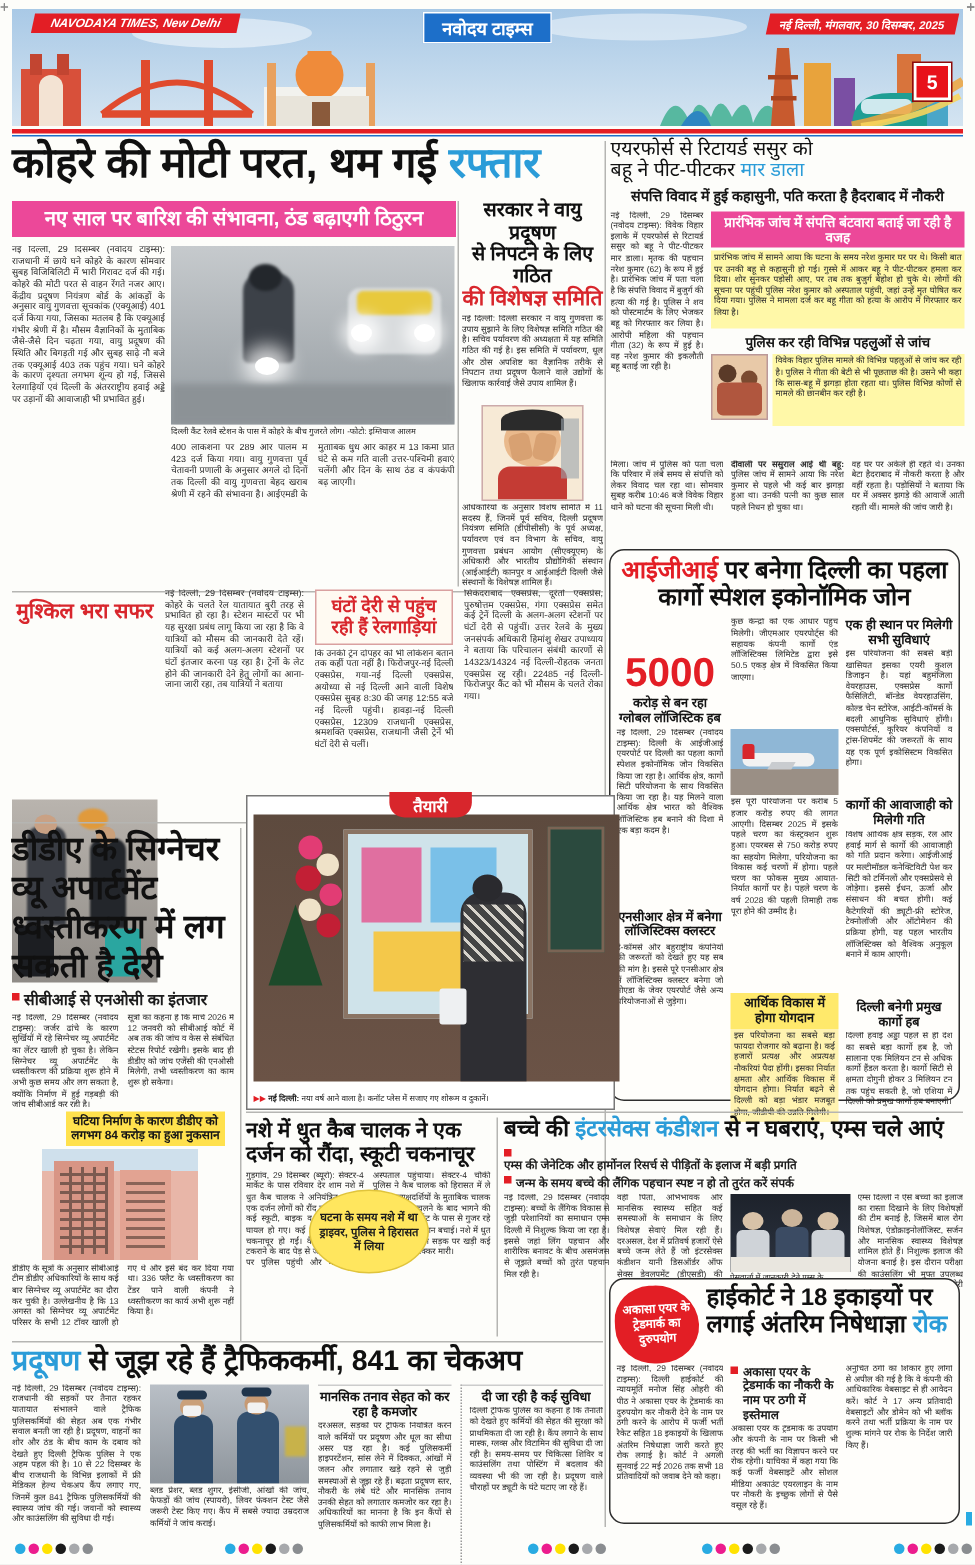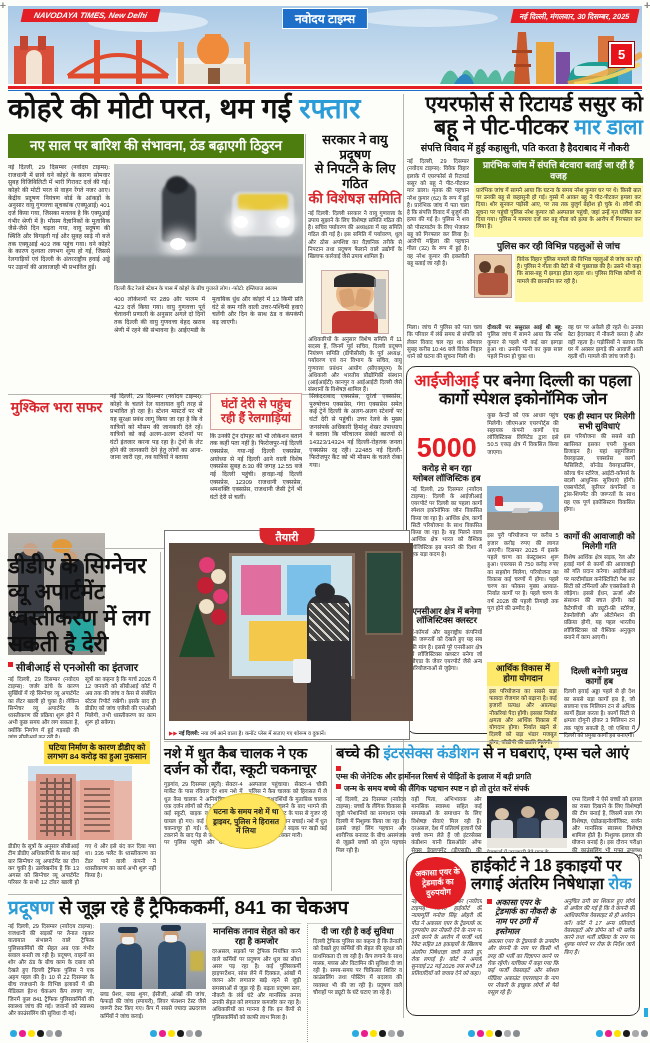--- a/index.html
+++ b/index.html
@@ -6,21 +6,21 @@
   #page{position:relative;width:650px;height:1043px;background:#fdfdfa;margin:0 auto;
         font-family:"Liberation Sans","DejaVu Sans",sans-serif;color:#1c1c1c;overflow:hidden;}
   .abs{position:absolute;}
   .body-txt{font-size:6px;line-height:1.28;text-align:justify;color:#2a2a2a;}
   .body-sm{font-size:5.6px;line-height:1.3;text-align:justify;color:#2a2a2a;}
   .pre{white-space:pre-line;}
   .blue{color:#2b9cd8;}
   .red{color:#e31e25;}
   .vline{border-left:1px solid #b5b5b2;width:0;}
   .hline{border-top:1px solid #b5b5b2;height:0;}
-  .redbar{background:#4d7c0f;color:#fff;font-weight:800;text-align:center;}
+  .redbar{background:#ec4899;color:#fff;font-weight:800;text-align:center;}
   .ybox{background:#ffe14d;font-weight:800;text-align:center;color:#161616;}
   .ypara{background:#fff8a8;}
   .sq{display:inline-block;width:5px;height:5px;background:#e31e25;margin-right:3px;flex:none;margin-top:1px;}
   .subhead-c{font-weight:800;text-align:center;color:#141414;}
   .photo{position:relative;overflow:hidden;}
   .cap{font-size:5.4px;line-height:1.25;color:#222;}
   .cap b{font-weight:800;}
   .flex{display:flex;}
   .col{flex:1;}
   .dot{display:inline-block;width:7px;height:7px;border-radius:50%;margin-right:2px;vertical-align:middle;}
@@ -127,21 +127,21 @@
       <div class="abs" style="left:12px;top:2px;width:42px;height:14px;background:#2b2b2b;border-radius:50% 50% 0 0;"></div>
       <div class="abs" style="left:18px;top:18px;width:14px;height:18px;background:#d8a172;border-radius:4px;transform:rotate(-12deg);"></div>
       <div class="abs" style="left:34px;top:18px;width:14px;height:18px;background:#d8a172;border-radius:4px;transform:rotate(12deg);"></div>
       <div class="abs" style="left:10px;top:40px;width:46px;height:22px;background:#c43b34;border-radius:8px 8px 0 0;"></div>
       <div class="abs" style="right:2px;top:8px;width:12px;height:40px;background:#9aa4ab;opacity:.6;"></div>
     </div>
     <div class="body-sm" style="height:118px;overflow:hidden;">अधिकारियों के अनुसार विशेष समिति में 11 सदस्य हैं, जिनमें पूर्व सचिव, दिल्ली प्रदूषण नियंत्रण समिति (डीपीसीसी) के पूर्व अध्यक्ष, पर्यावरण एवं वन विभाग के सचिव, वायु गुणवत्ता प्रबंधन आयोग (सीएक्यूएम) के अधिकारी और भारतीय प्रौद्योगिकी संस्थान (आईआईटी) कानपुर व आईआईटी दिल्ली जैसे संस्थानों के विशेषज्ञ शामिल हैं।</div>
   </div>
 
   <div class="abs" style="left:407px;top:92px;width:236px;">
-    <div style="font-size:21px;font-weight:700;text-align:right;line-height:1.1;color:#101010;">
+    <div style="font-size:13px;font-weight:400;text-align:left;line-height:1.1;color:#101010;">
       <div>एयरफोर्स से रिटायर्ड ससुर को</div>
       <div><span>बहू ने पीट-पीटकर </span><span class="blue">मार डाला</span></div>
     </div>
     <div style="font-size:9.5px;font-weight:800;text-align:center;margin-top:3px;color:#141414;">संपत्ति विवाद में हुई कहासुनी, पति करता है हैदराबाद में नौकरी</div>
     <div class="flex" style="margin-top:4px;gap:5px;">
       <div class="body-sm" style="width:62px;flex:none;height:162px;overflow:hidden;">नई दिल्ली, 29 दिसम्बर (नवोदय टाइम्स): विवेक विहार इलाके में एयरफोर्स से रिटायर्ड ससुर को बहू ने पीट-पीटकर मार डाला। मृतक की पहचान नरेश कुमार (62) के रूप में हुई है। प्रारंभिक जांच में पता चला है कि संपत्ति विवाद में बुजुर्ग की हत्या की गई है। पुलिस ने शव को पोस्टमार्टम के लिए भेजकर बहू को गिरफ्तार कर लिया है। आरोपी महिला की पहचान गीता (32) के रूप में हुई है। वह नरेश कुमार की इकलौती बहू बताई जा रही है।</div>
       <div style="flex:1;">
         <div class="redbar" style="font-size:9px;padding:2px 1px;line-height:1.15;">प्रारंभिक जांच में संपत्ति बंटवारा बताई जा रही है वजह</div>
         <div class="body-sm ypara" style="margin-top:2px;padding:2px;height:48px;overflow:hidden;">प्रारंभिक जांच में सामने आया कि घटना के समय नरेश कुमार घर पर थे। किसी बात पर उनकी बहू से कहासुनी हो गई। गुस्से में आकर बहू ने पीट-पीटकर हमला कर दिया। शोर सुनकर पड़ोसी आए, पर तब तक बुजुर्ग बेहोश हो चुके थे। लोगों की सूचना पर पहुंची पुलिस नरेश कुमार को अस्पताल पहुंची, जहां उन्हें मृत घोषित कर दिया गया। पुलिस ने मामला दर्ज कर बहू गीता को हत्या के आरोप में गिरफ्तार कर लिया है।</div>
         <div class="subhead-c" style="font-size:9px;margin:2px 0;">पुलिस कर रही विभिन्न पहलुओं से जांच</div>
@@ -341,21 +341,21 @@
       </div>
     </div>
 
   </div>
 
   <div class="abs" style="left:406px;top:852px;width:234px;height:164px;border:1.5px solid #2e2e2e;border-radius:10px;padding:4px;background:#fffefb;box-sizing:border-box;">
     <div class="abs" style="left:3px;top:4px;width:56px;height:52px;background:#e31e25;color:#fff;font-weight:800;font-size:8px;line-height:1.25;text-align:center;display:flex;align-items:center;justify-content:center;border-radius:45% 55% 50% 50%;transform:rotate(-3deg);padding:2px;box-sizing:border-box;">अकासा एयर के ट्रेडमार्क का दुरुपयोग</div>
     <div style="margin-left:60px;font-size:16px;font-weight:800;line-height:1.12;color:#101010;">
       <span>हाईकोर्ट ने 18 इकाइयों पर लगाई अंतरिम निषेधाज्ञा </span><span class="blue">रोक</span>
     </div>
-    <div class="flex" style="margin-top:5px;gap:5px;font-style:italic;">
+    <div class="flex" style="margin-top:17px;gap:5px;">
       <div class="body-sm col" style="height:96px;overflow:hidden;">नई दिल्ली, 29 दिसम्बर (नवोदय टाइम्स): दिल्ली हाईकोर्ट की न्यायमूर्ति मनोज सिंह ओहरी की पीठ ने अकासा एयर के ट्रेडमार्क का दुरुपयोग कर नौकरी देने के नाम पर ठगी करने के आरोप में फर्जी भर्ती रैकेट सहित 18 इकाइयों के खिलाफ अंतरिम निषेधाज्ञा जारी करते हुए रोक लगाई है। कोर्ट ने अगली सुनवाई 22 मई 2026 तक सभी 18 प्रतिवादियों को जवाब देने को कहा।</div>
       <div class="col">
         <div class="flex" style="align-items:flex-start;">
           <span class="sq"></span>
           <span style="font-weight:800;font-size:8px;line-height:1.2;">अकासा एयर के ट्रेडमार्क का नौकरी के नाम पर ठगी में इस्तेमाल</span>
         </div>
         <div class="body-sm" style="margin-top:2px;height:66px;overflow:hidden;">अकासा एयर के ट्रेडमार्क के उपयोग और कंपनी के नाम पर किसी भी तरह की भर्ती का विज्ञापन करने पर रोक रहेगी। याचिका में कहा गया कि कई फर्जी वेबसाइटें और सोशल मीडिया अकाउंट एयरलाइन के नाम पर नौकरी के इच्छुक लोगों से पैसे वसूल रहे हैं।</div>
       </div>
       <div class="body-sm col" style="height:96px;overflow:hidden;">अनुचित ठगी का शिकार हुए लोगों से अपील की गई है कि वे कंपनी की आधिकारिक वेबसाइट से ही आवेदन करें। कोर्ट ने 17 अन्य प्रतिवादी वेबसाइटों और डोमेन को भी ब्लॉक करने तथा भर्ती प्रक्रिया के नाम पर शुल्क मांगने पर रोक के निर्देश जारी किए हैं।</div>
     </div>

